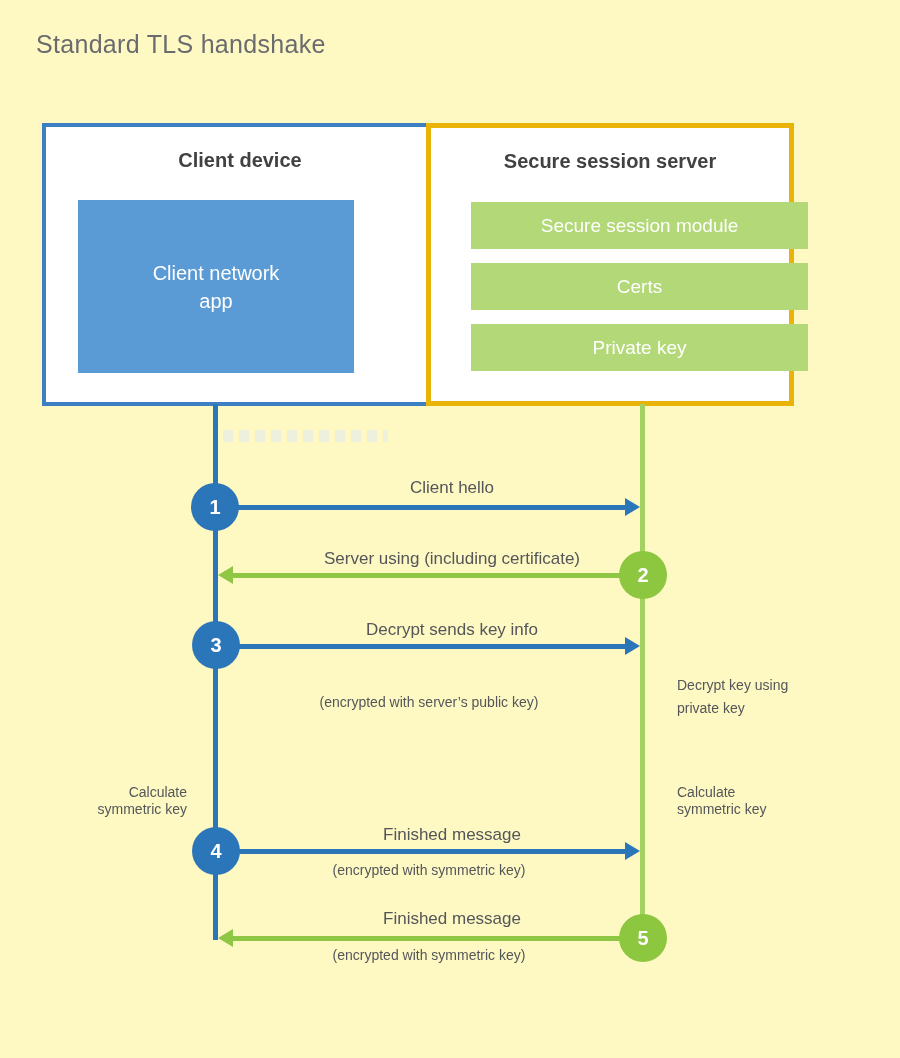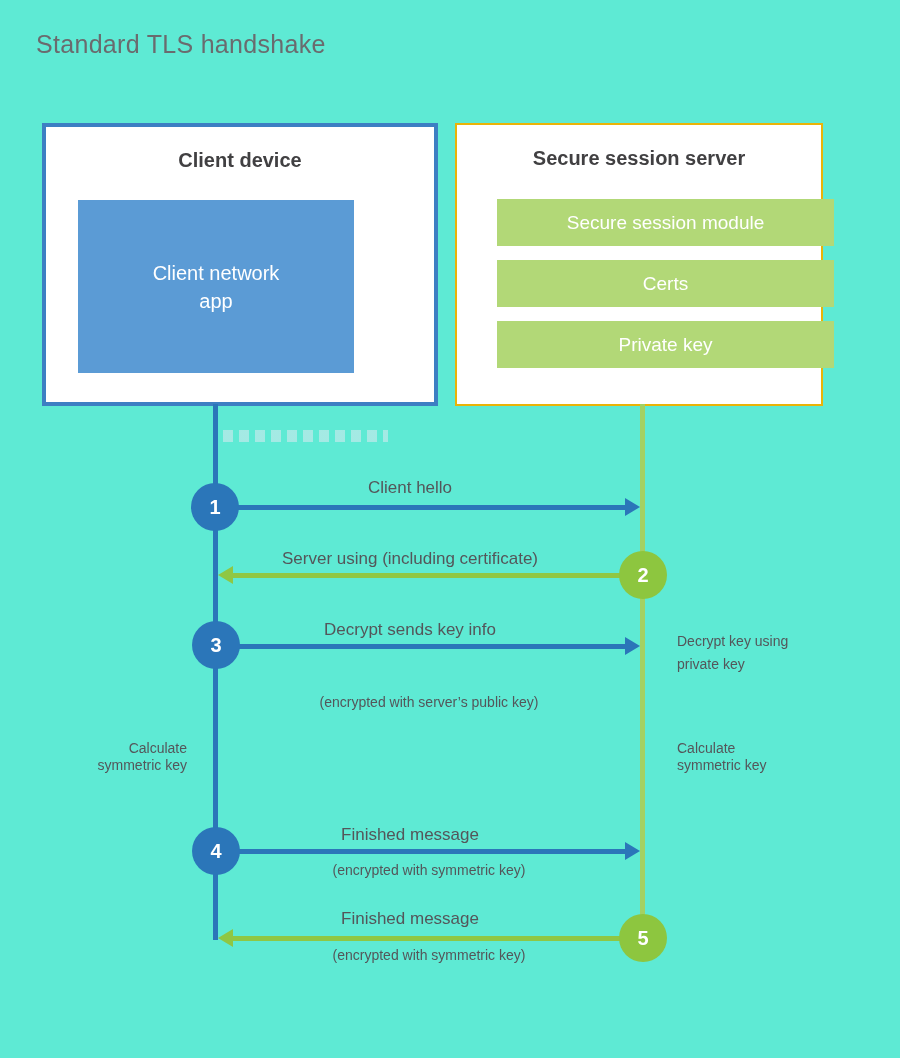--- a/index.html
+++ b/index.html
@@ -3,39 +3,39 @@
 <meta charset="utf-8">
 <style>
   * { margin: 0; padding: 0; box-sizing: border-box; }
   html, body { background: #ffffff; }
   body { font-family: "Liberation Sans", "DejaVu Sans", sans-serif; }
 
   .canvas {
     position: relative;
     width: 900px;
     height: 1058px;
-    background: #5eead4;
+    background: #fef9c3;
     overflow: hidden;
   }
 
   .page-title {
     position: absolute;
     left: 36px;
     top: 30px;
     font-size: 25px;
     font-weight: 300;
     letter-spacing: 0.3px;
     color: #6a6b6e;
     white-space: nowrap;
   }
 
   
   .box { position: absolute; top: 123px; height: 283px; background: #ffffff; }
   .client-box { left: 42px; width: 396px; border: 4px solid #3d7fc3; }
-  .server-box { left: 455px; width: 368px; border: 2px solid #eab308; }
+  .server-box { left: 426px; width: 368px; border: 5px solid #eab308; }
 
   .box-title {
     position: absolute;
     top: 22px; left: 0; right: 0;
     text-align: center;
     font-size: 20px;
     font-weight: 700;
     color: #414042;
   }
 
@@ -114,21 +114,21 @@
   .marker.green { background: #8dc63f; }
   .m1 { left: 191px; top: 483px; }
   .m2 { left: 619px; top: 551px; }
   .m3 { left: 192px; top: 621px; }
   .m4 { left: 192px; top: 827px; }
   .m5 { left: 619px; top: 914px; }
 
   
   .msg {
     position: absolute;
-    left: 410px;
+    left: 452px;
     transform: translateX(-50%);
     font-size: 17px;
     color: #54565a;
     white-space: nowrap;
     z-index: 2;
   }
   .sub {
     position: absolute;
     left: 429px;
     transform: translateX(-50%);
@@ -147,20 +147,21 @@
   .l5s { top: 947px; }
 
   
   .note {
     position: absolute;
     font-size: 14px;
     line-height: 17px;
     color: #54565a;
     white-space: pre-line;
     z-index: 2;
+    margin-top: 44px;
   }
   .decrypt-note { left: 677px; top: 630px; line-height: 23px; text-align: left; }
   .calc-left  { right: 713px; top: 740px; text-align: right; }
   .calc-right { left: 677px; top: 740px; text-align: left; }
 </style>
 </head>
 <body>
 
 <div class="canvas">
 

